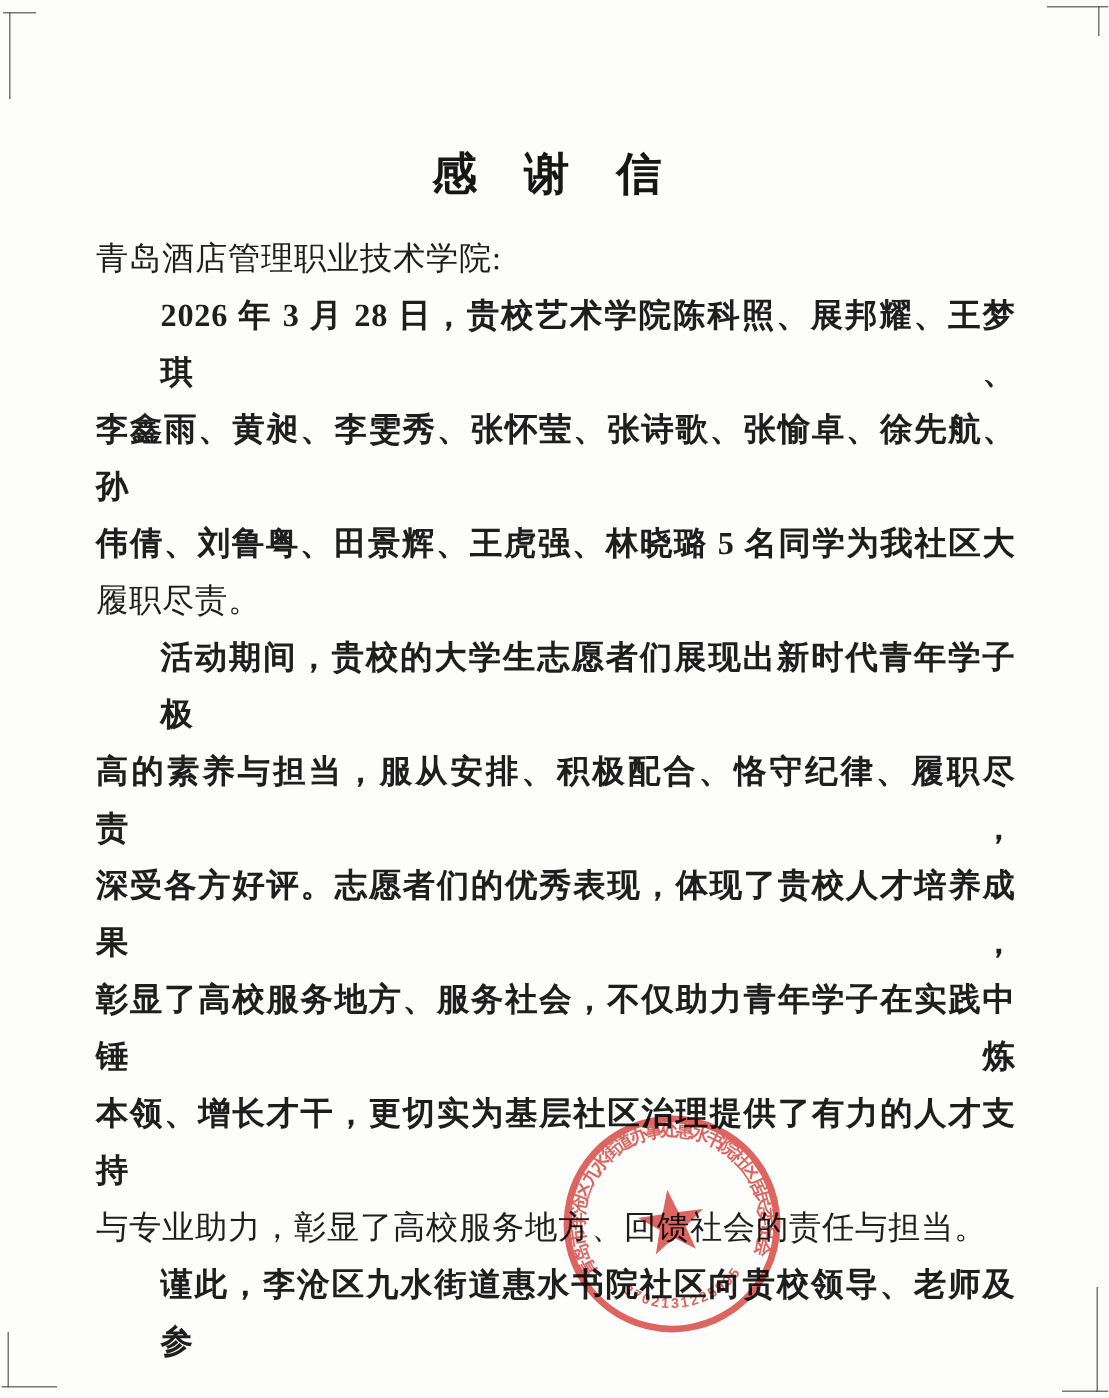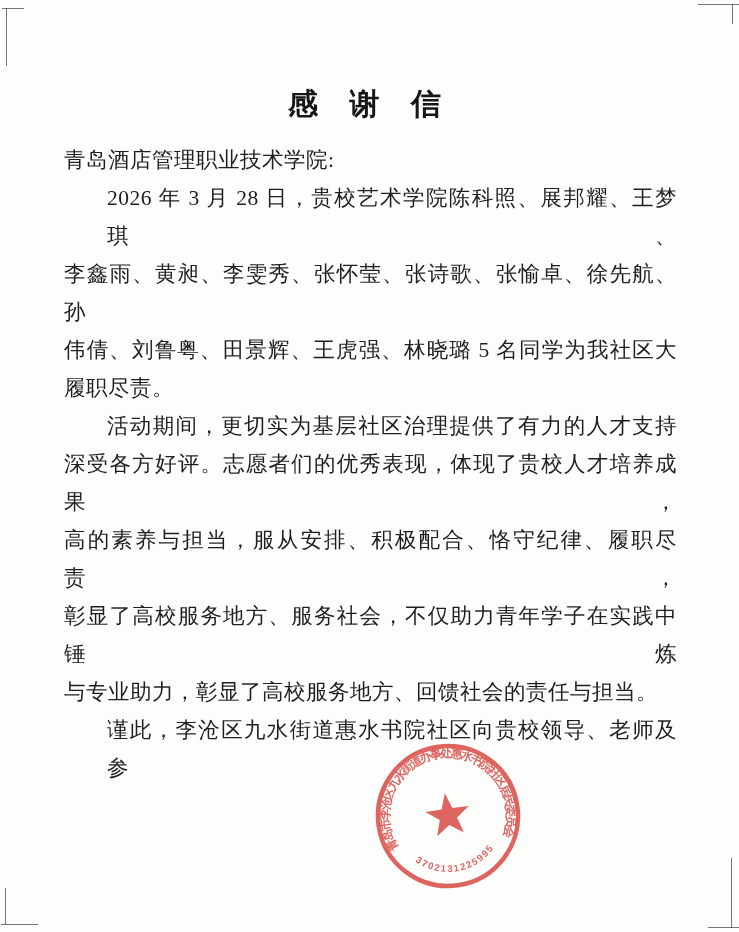--- a/index.html
+++ b/index.html
@@ -6,39 +6,41 @@
   body{
     width:739px;height:932px;position:relative;overflow:hidden;
     font-family:"Liberation Serif","DejaVu Serif",serif;
     color:#1e1e1e;
     background:#fdfdfc;
   }
   .page{
     position:absolute;inset:0;
     padding:70px 62px 0 64px;
     box-sizing:border-box;
+    margin-top:12px;
   }
   .title{
     text-align:center;
     font-size:30px;
     font-weight:700;
     letter-spacing:12px;
     color:#161616;
     margin:14px 0 16px 0;
   }
   .body-text{
     font-size:21.5px;
     line-height:38px;
     letter-spacing:0.5px;
   }
   .ln{white-space:nowrap;}
   .fill{
     white-space:normal;
     text-align:justify;
     text-align-last:justify;
+    font-weight:bold;
   }
   .indent{padding-left:43px;}
   
   .seal{
     position:absolute;
     left:366px;top:734px;
     width:164px;height:164px;
     opacity:0.82;
     mix-blend-mode:multiply;
     transform:rotate(-8deg);
@@ -66,24 +68,25 @@
     <div class="ln">青岛酒店管理职业技术学院:</div>
 
     <div>
       <div class="ln indent fill">2026 年 3 月 28 日，贵校艺术学院陈科照、展邦耀、王梦琪、</div>
       <div class="ln fill">李鑫雨、黄昶、李雯秀、张怀莹、张诗歌、张愉卓、徐先航、孙</div>
       <div class="ln fill">伟倩、刘鲁粤、田景辉、王虎强、林晓璐 5 名同学为我社区大</div>
       <div class="ln">履职尽责。</div>
     </div>
 
     <div>
-      <div class="ln indent fill">活动期间，更切实为基层社区治理提供了有力的人才支持</div>
+      <div class="ln indent fill">活动期间，贵校的大学生志愿者们展现出新时代青年学子极</div>
+      <div class="ln fill">高的素养与担当，服从安排、积极配合、恪守纪律、履职尽责，</div>
       <div class="ln fill">深受各方好评。志愿者们的优秀表现，体现了贵校人才培养成果，</div>
-      <div class="ln fill">高的素养与担当，服从安排、积极配合、恪守纪律、履职尽责，</div>
       <div class="ln fill">彰显了高校服务地方、服务社会，不仅助力青年学子在实践中锤炼</div>
+      <div class="ln fill">本领、增长才干，更切实为基层社区治理提供了有力的人才支持</div>
       <div class="ln">与专业助力，彰显了高校服务地方、回馈社会的责任与担当。</div>
     </div>
 
     <div>
       <div class="ln indent fill">谨此，李沧区九水街道惠水书院社区向贵校领导、老师及参</div>
 
     </div>
   </div>
 
 </div>

